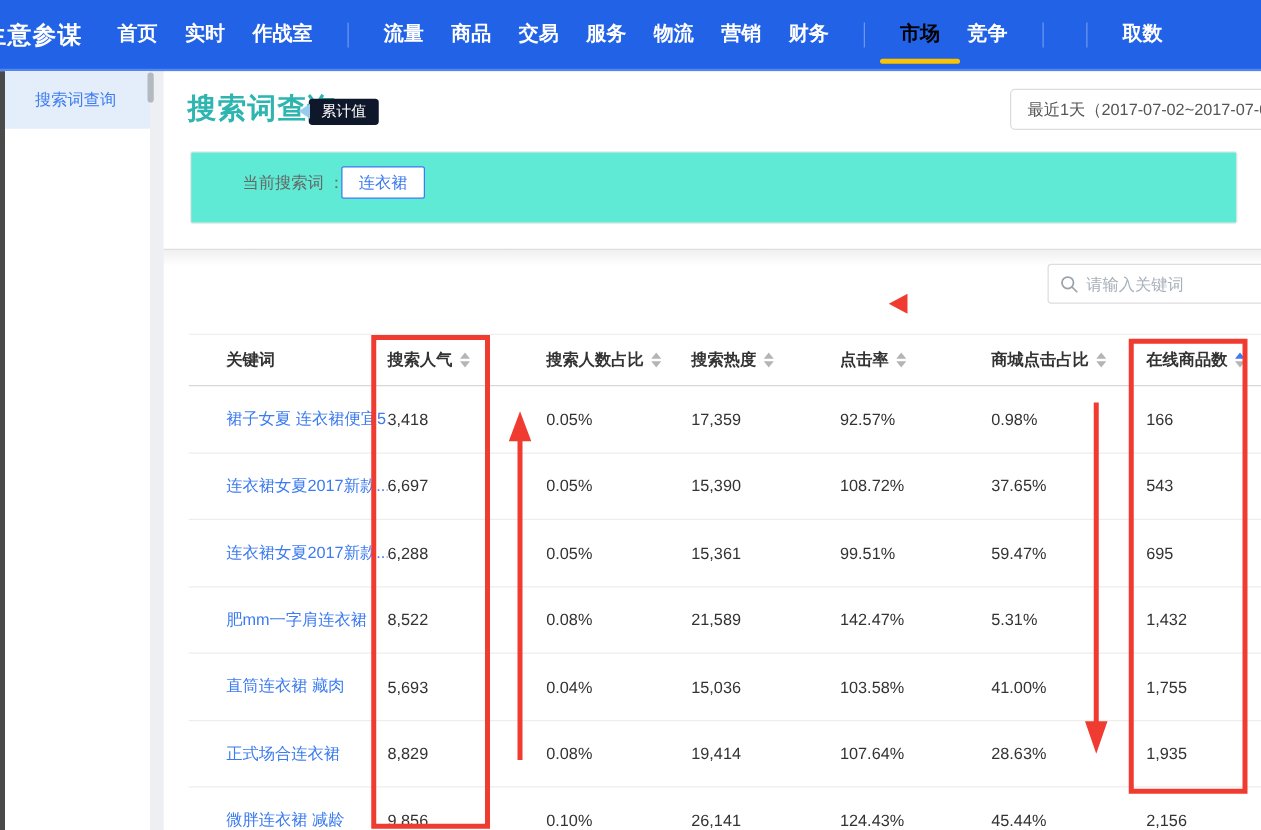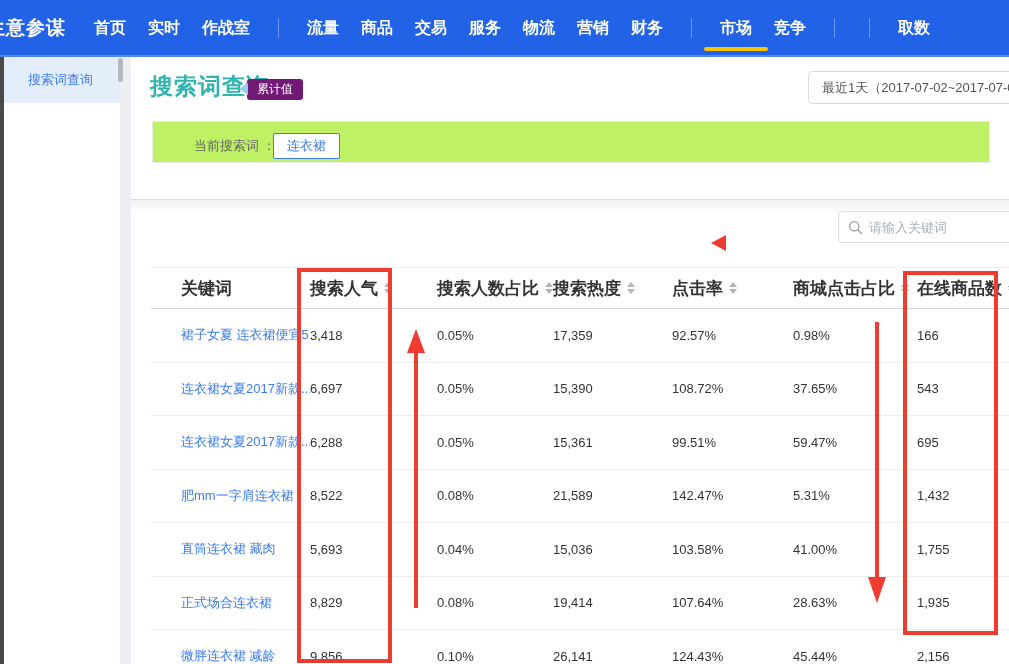--- a/index.html
+++ b/index.html
@@ -17,21 +17,21 @@
   }
   .logo {
     color:#fff; font-size:19px; font-weight:bold; letter-spacing:1px;
     margin-left:-14px; white-space:nowrap;
   }
   .nav-items { display:flex; align-items:center; gap:22px; margin-left:28px; height:100%; }
   .nav-item {
     position:relative; color:#fff; font-size:16px; font-weight:600;
     white-space:nowrap; height:55px; line-height:55px; cursor:pointer;
   }
-  .nav-item.active { color:#ffffff; }
+  .nav-item.active { color:#000000; }
   .nav-item.active::after {
     content:""; position:absolute; left:50%; transform:translateX(-50%);
     bottom:4px; width:64px; height:4px; background:#fac400; border-radius:2px;
   }
   .nav-div { width:1px; height:20px; background:#6d97ef; margin:0 6px; }
   
   .left-strip { position:absolute; left:0; top:57px; width:4px; height:607px; background:#4a4a4a; }
   .sidebar { position:absolute; left:4px; top:57px; width:116px; height:607px; background:#fff; }
   .side-item {
     height:42px; line-height:42px; padding-left:24px; font-size:13px;
@@ -44,36 +44,36 @@
   .gutter { position:absolute; left:120px; top:57px; width:11px; height:607px; background:#edeff3; }
   .scroll-thumb { position:absolute; left:118px; top:58px; width:5px; height:24px; background:#b4b8bf; border-radius:2.5px; }
   
   .main-top { position:absolute; left:131px; top:57px; width:878px; height:142px; background:#fff; }
   .page-title {
     position:absolute; left:19px; top:14px; font-size:23px; font-weight:bold;
     color:#2eb5b0; letter-spacing:1px; white-space:nowrap;
   }
   .badge {
     position:absolute; left:116px; top:22px; height:21px; line-height:21px;
-    background:#701a75; color:#fff; font-size:12px; padding:0 10px; border-radius:3px;
+    background:#0f172a; color:#fff; font-size:12px; padding:0 10px; border-radius:3px;
   }
   .badge::before {
     content:""; position:absolute; left:-8px; top:4px;
     border-top:6px solid transparent; border-bottom:6px solid transparent;
     border-right:9px solid #96cbee;
   }
   .date-box {
     position:absolute; left:677px; top:14px; width:250px; height:33px;
     border:1px solid #dcdcdc; border-radius:4px; background:#fff;
     line-height:31px; padding-left:13px; font-size:13px; color:#555;
     white-space:nowrap; overflow:hidden; cursor:pointer;
   }
   .filter-box {
-    position:absolute; left:21px; top:64px; width:838px; height:42px;
-    border:1px solid #e9e9e9; border-radius:2px; background:#bef264;
+    position:absolute; left:21px; top:64px; width:838px; height:58px;
+    border:1px solid #e9e9e9; border-radius:2px; background:#5eead4;
   }
   .filter-label {
     position:absolute; left:41px; top:0; height:48px; line-height:48px;
     font-size:13px; color:#666; white-space:nowrap;
   }
   .filter-tag {
     position:absolute; left:120px; top:11px; height:26px; line-height:24px;
     border:1px solid #3c7bf0; border-radius:2px; color:#3c7bf0;
     font-size:13px; padding:0 13px; background:#fff; cursor:pointer;
   }
@@ -95,21 +95,21 @@
   }
   .search-box input::placeholder { color:#a8b0ba; }
   .search-icon { position:absolute; left:9px; top:8px; width:15px; height:15px; }
   .table { position:absolute; left:20px; top:67px; width:858px; }
   .tr {
     display:grid; grid-template-columns:129px 127px 116px 119px 121px 124px 1fr;
     padding-left:30px; align-items:center;
   }
   .tr.head { height:42px; border-top:1px solid #f0f0f0; border-bottom:1px solid #d8d8d8; }
   .tr.body-row { height:53.5px; border-bottom:1px solid #ededed; }
-  .th { font-size:17px; font-weight:bold; color:#333; white-space:nowrap; display:flex; align-items:center; cursor:pointer; }
+  .th { font-size:13px; font-weight:bold; color:#333; white-space:nowrap; display:flex; align-items:center; cursor:pointer; }
   .td { font-size:13px; color:#333; white-space:nowrap; overflow:hidden; }
   .td.keyword { color:#3c7bf0; cursor:pointer; }
   .sort { display:inline-flex; flex-direction:column; gap:2px; margin-left:6px; }
   .tri-up { width:0; height:0; border-left:4px solid transparent; border-right:4px solid transparent; border-bottom:5px solid #b5b5b5; }
   .tri-down { width:0; height:0; border-left:4px solid transparent; border-right:4px solid transparent; border-top:5px solid #b5b5b5; }
   .tri-up.on { border-bottom-color:#3c7bf0; }
   
   .anno { position:absolute; z-index:60; pointer-events:none; }
   .red-box { border:4px solid #ef3b30; }
   .box1 { left:297px; top:268px; width:95px; height:395px; }

